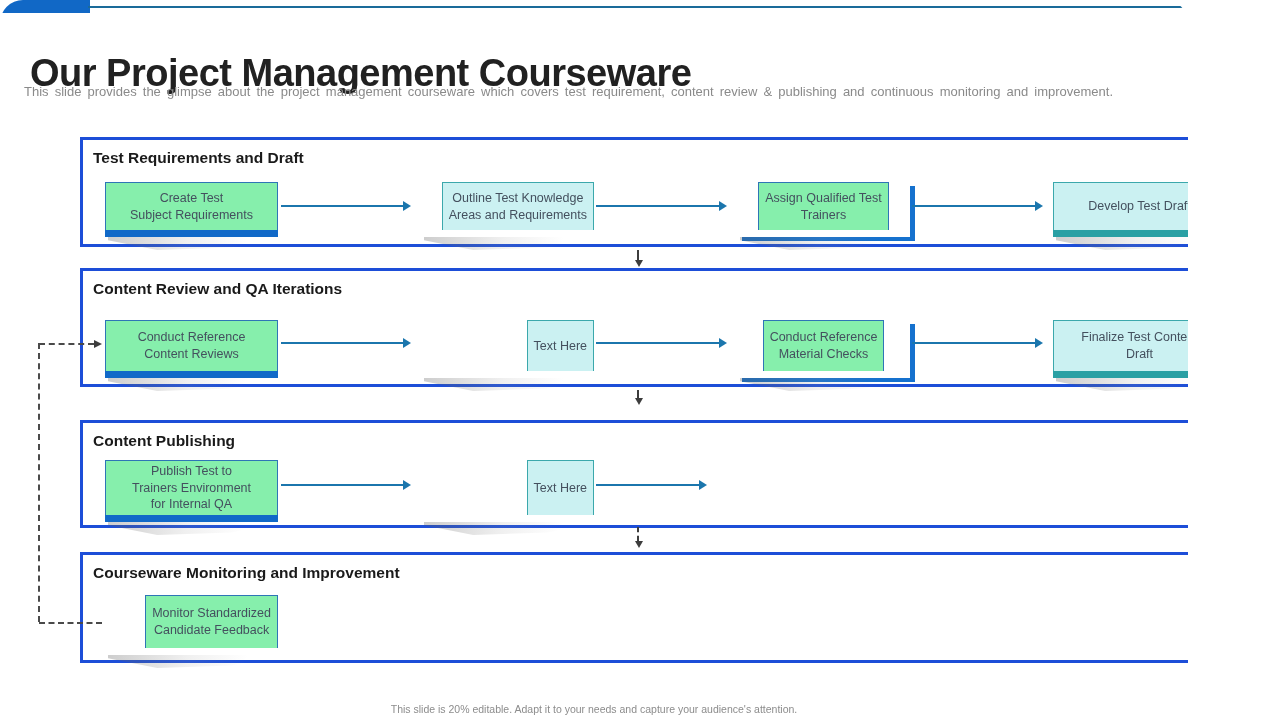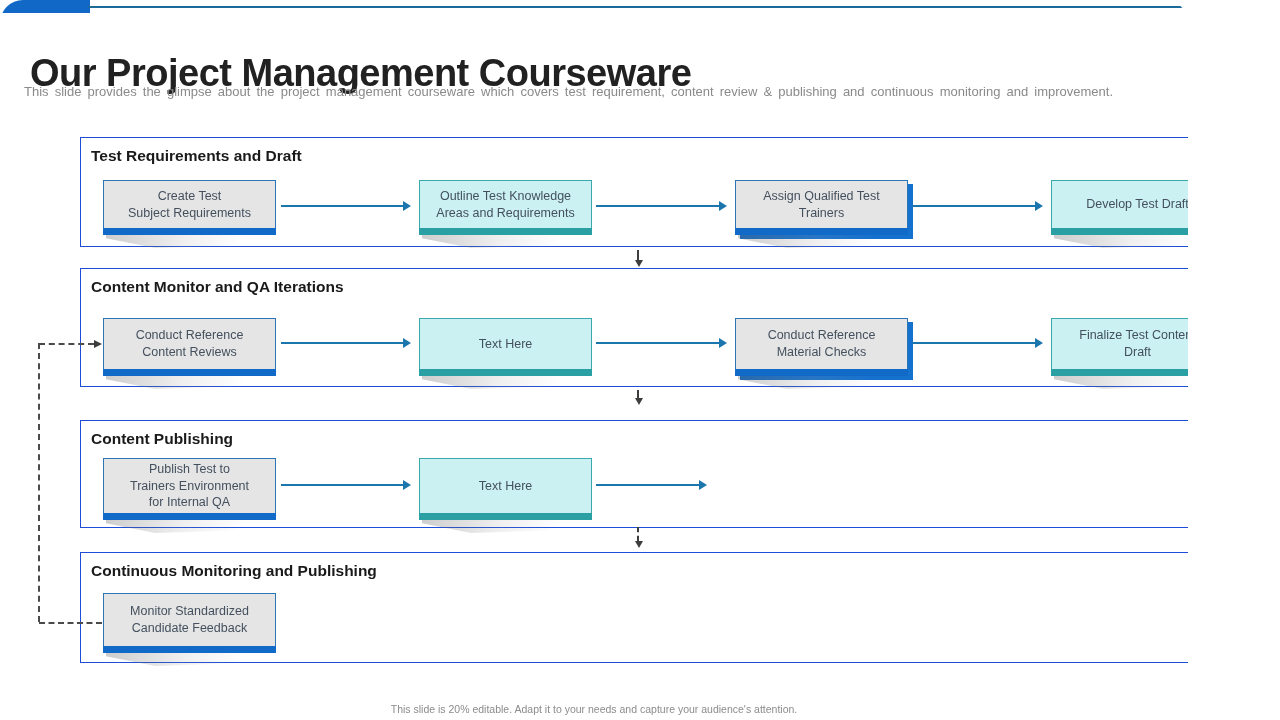--- a/index.html
+++ b/index.html
@@ -8,38 +8,38 @@
 
   
   .top-rect{position:absolute;left:0;top:0;width:90px;height:13px;background:#1168C6;}
   .top-line{position:absolute;left:88px;right:0;top:6px;height:2px;background:#1A6B99;}
 
   
   .title{position:absolute;left:30px;top:27px;font-size:38px;font-weight:700;color:#212121;letter-spacing:-0.5px;}
   .subtitle{position:absolute;left:24px;top:84px;font-size:13px;color:#8A8A8A;word-spacing:2.5px;text-align:right;}
 
   
-  .band{position:absolute;left:80px;width:1192px;background:#ffffff;border:1px solid #1d4ed8;box-sizing:border-box;}
+  .band{position:absolute;left:80px;width:1192px;background:#ffffff;border:3px solid #1d4ed8;box-sizing:border-box;}
   .band h2{position:absolute;left:10px;top:9px;margin:0;font-size:15.5px;font-weight:700;color:#1A1A1A;}
   .s1{top:137px;height:110px;}
   .s2{top:268px;height:119px;}
   .s3{top:420px;height:108px;}
   .s4{top:552px;height:111px;}
 
   
   .pbox{position:absolute;width:173px;display:flex;flex-direction:column;box-sizing:border-box;}
   .s1 .pbox{top:42px;height:55px;}
   .s2 .pbox{top:49px;height:58px;}
   .s3 .pbox{top:37px;height:62px;}
-  .s4 .pbox{top:40px;height:60px;}
-  .c1{left:22px;} .c2{left:338px;} .c3{left:654px;} .c4{left:970px;}
+  .s4 .pbox{top:40px;height:60px;align-items:flex-end;}
+  .c1{left:22px;} .c2{left:338px;align-items:flex-end;} .c3{left:654px;align-items:center;} .c4{left:970px;}
   .pbox .body{flex:1;display:flex;align-items:center;justify-content:center;text-align:center;
               font-size:12.5px;line-height:1.35;color:#44505E;padding:0 6px;white-space:pre-line;}
   .pbox .bar{height:7px;}
-  .pbox.blue .body{background:#e5e5e5;border:1px solid #2E75B6;border-bottom:none;}
+  .pbox.blue .body{background:#86efac;border:1px solid #2E75B6;border-bottom:none;}
   .pbox.blue .bar{background:#1169C8;}
   .pbox.cyan .body{background:#CBF1F2;border:1px solid #3BA8AC;border-bottom:none;}
   .pbox.cyan .bar{background:#2AA0A4;}
   .pbox.bshadow{box-shadow:5px 4px 0 #1571CE;}
   .pbox::after{content:"";position:absolute;top:100%;left:3px;right:-6px;height:13px;
     background:linear-gradient(105deg,rgba(90,90,90,0.30) 0%,rgba(150,150,150,0.14) 45%,rgba(255,255,255,0) 78%);
     clip-path:polygon(0 0,100% 0,70% 80%,28% 100%,0 25%);}
 
   
   .ar{position:absolute;height:2px;background:#1B76AD;}
@@ -106,21 +106,21 @@
 Trainers</div>
       <div class="bar"></div>
     </div>
     <div class="pbox cyan c4">
       <div class="body">Develop Test Draft</div>
       <div class="bar"></div>
     </div>
   </div>
 
   <div class="band s2">
-    <h2>Content Monitor and QA Iterations</h2>
+    <h2>Content Review and QA Iterations</h2>
     <div class="pbox blue c1">
       <div class="body">Conduct Reference
 Content Reviews</div>
       <div class="bar"></div>
     </div>
     <div class="pbox cyan c2">
       <div class="body">Text Here</div>
       <div class="bar"></div>
     </div>
     <div class="pbox blue bshadow c3">
@@ -143,21 +143,21 @@
 for Internal QA</div>
       <div class="bar"></div>
     </div>
     <div class="pbox cyan c2">
       <div class="body">Text Here</div>
       <div class="bar"></div>
     </div>
   </div>
 
   <div class="band s4">
-    <h2>Continuous Monitoring and Publishing</h2>
+    <h2>Courseware Monitoring and Improvement</h2>
     <div class="pbox blue c1">
       <div class="body">Monitor Standardized
 Candidate Feedback</div>
       <div class="bar"></div>
     </div>
   </div>
 
   <div class="ar ar-r1a"></div>
   <div class="ar ar-r1b"></div>
   <div class="ar ar-r1c"></div>

